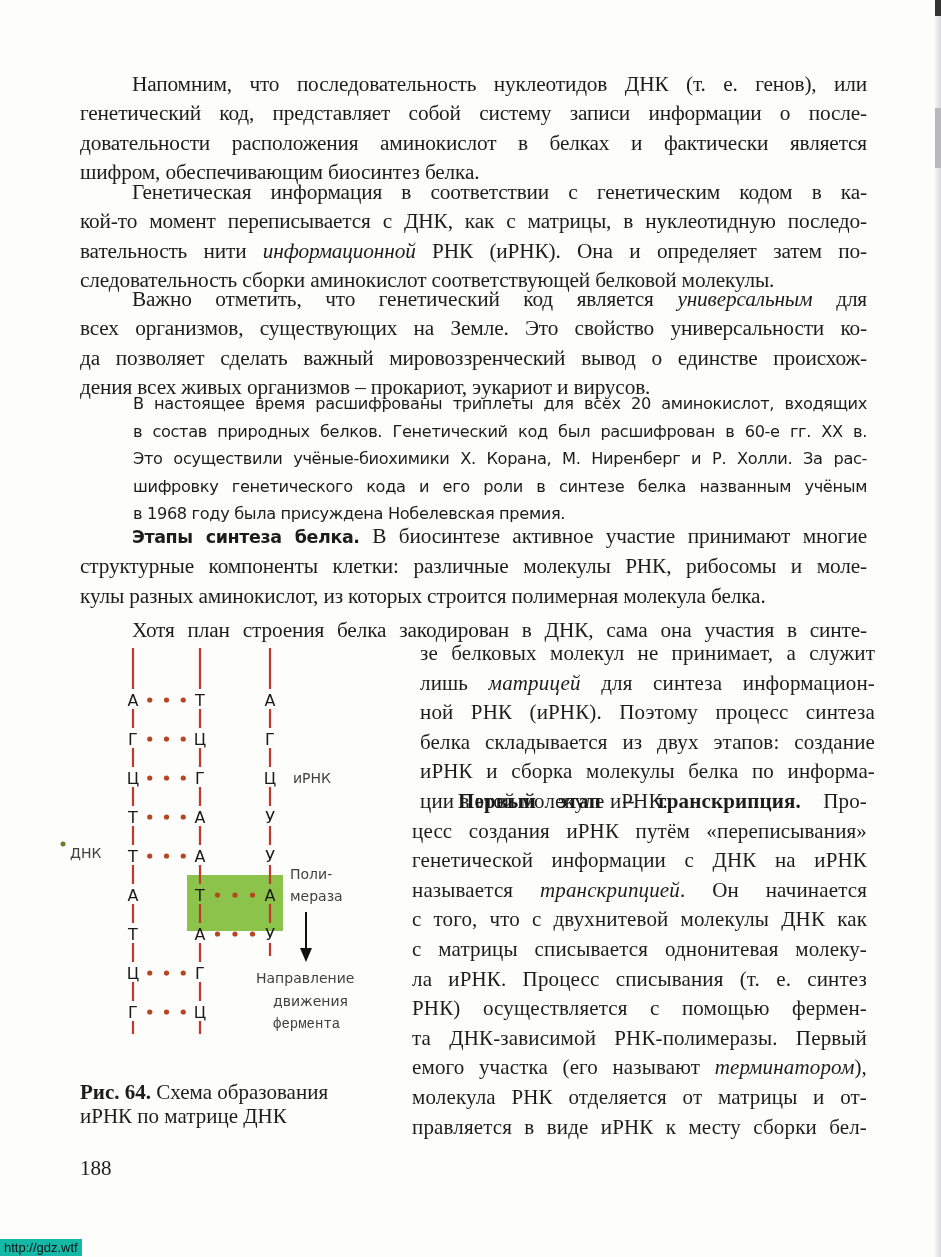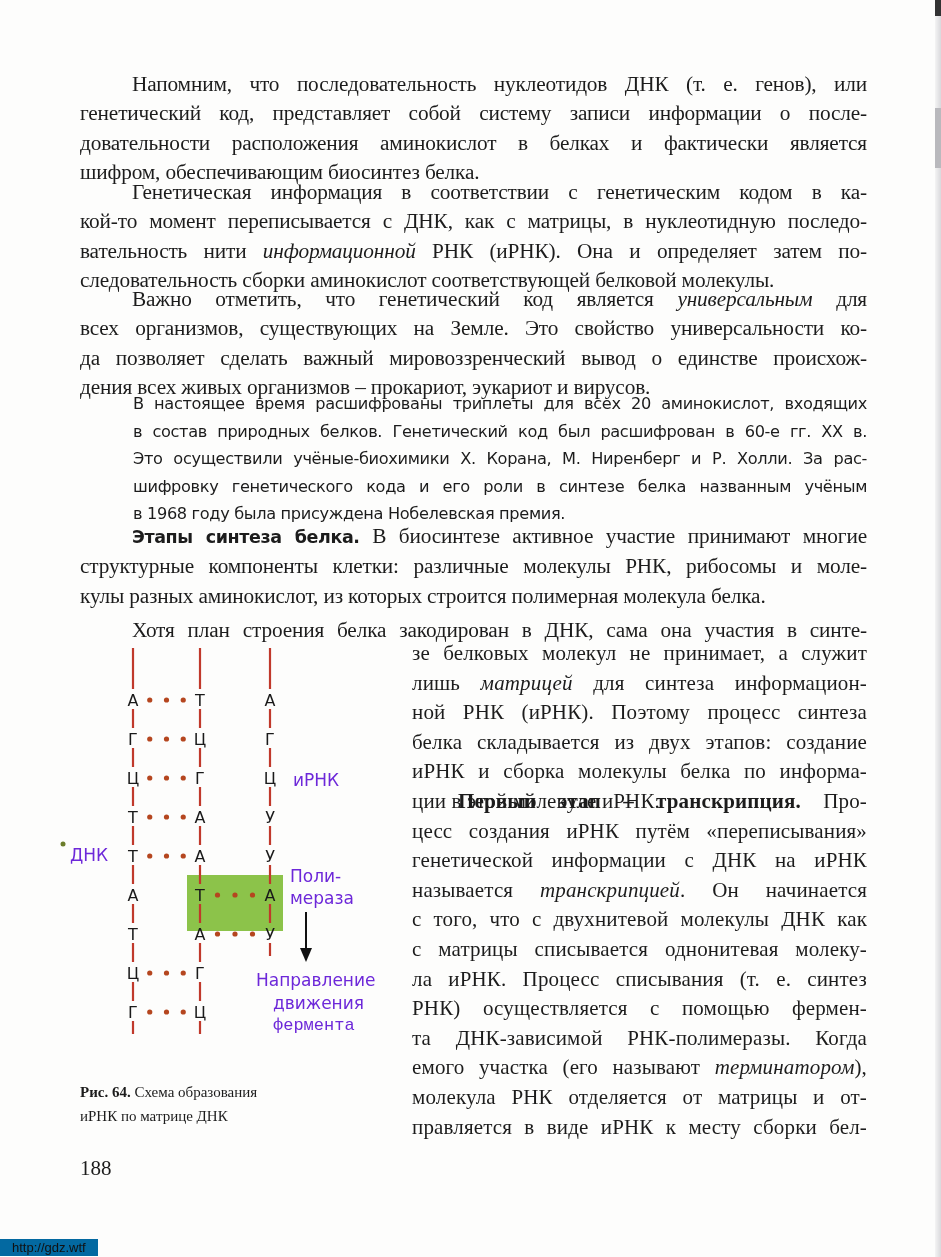--- a/index.html
+++ b/index.html
@@ -25,29 +25,29 @@
     font-size:16.2px; line-height:27.6px; letter-spacing:-0.35px; }
   .note .line { display:block; text-align:justify; text-align-last:justify; white-space:nowrap; }
   .note .line.last { text-align-last:left; }
 
   .heading-sans { font-family:"DejaVu Sans","Liberation Sans",sans-serif; font-weight:bold; font-size:17.5px; letter-spacing:-0.4px; }
 
   .col { position:absolute; left:412px; width:455px; font-size:21px; line-height:29.6px; letter-spacing:0.15px; }
   .col .line { display:block; text-align:justify; text-align-last:justify; white-space:nowrap; }
   .col .line.last { text-align-last:left; }
 
-  .caption { position:absolute; left:80px; top:1080px; font-size:15px; line-height:24px; }
+  .caption { position:absolute; left:80px; top:1080px; font-size:21px; line-height:24px; }
   .caption b { font-weight:bold; }
   .page-num { position:absolute; left:80px; top:1156px; font-size:21px;text-align:center; }
-  .watermark { position:absolute; left:0; top:1239px; background:#0369a1; font-family:"Liberation Sans",sans-serif;
-    font-size:13px; padding:1px 12px; color:#111; }
+  .watermark { position:absolute; left:0; top:1239px; background:#14b8a6; font-family:"Liberation Sans",sans-serif;
+    font-size:13px; padding:1px 4px; color:#111; }
 
   .diagram { position:absolute; left:60px; top:640px; width:340px; height:430px; }
   .diagram svg { position:absolute; left:0; top:0; }
-  .dlabel { position:absolute; font-family:"DejaVu Sans","Liberation Sans",sans-serif; font-size:17px; color:#6d28d9; }
+  .dlabel { position:absolute; font-family:"DejaVu Sans","Liberation Sans",sans-serif; font-size:14px; color:#404040; }
 </style>
 </head>
 <body>
 
 <div class="right-edge">
     <div class="dark"></div>
     <div class="grey"></div>
   </div>
 
 <div class="para" style="top:70px;">
@@ -81,39 +81,39 @@
 
 <div class="para" style="top:522px;">
   <span class="line indent"><span class="heading-sans">Этапы синтеза белка.</span><span> В биосинтезе активное участие принимают многие</span></span>
   <span class="line">структурные компоненты клетки: различные молекулы РНК, рибосомы и моле-</span>
   <span class="line last">кулы разных аминокислот, из которых строится полимерная молекула белка.</span>
 </div>
 
 <div class="para" style="top:596px;margin-top:20px;">
   <span class="line indent">Хотя план строения белка закодирован в ДНК, сама она участия в синте-</span>
 </div>
-<div class="col" style="top:639px;">
+<div class="col" style="top:639px;margin-left:8px;">
   <span class="line">зе белковых молекул не принимает, а служит</span>
   <span class="line"><span>лишь </span><i>матрицей</i><span> для синтеза информацион-</span></span>
   <span class="line">ной РНК (иРНК). Поэтому процесс синтеза</span>
   <span class="line">белка складывается из двух этапов: создание</span>
   <span class="line">иРНК и сборка молекулы белка по информа-</span>
   <span class="line last">ции в этой молекуле иРНК.</span>
 </div>
 
 <div class="col" style="top:787px;">
   <span class="line" style="padding-left:46px;"><b>Первый этап – транскрипция.</b><span> Про-</span></span>
   <span class="line">цесс создания иРНК путём «переписывания»</span>
   <span class="line">генетической информации с ДНК на иРНК</span>
   <span class="line"><span>называется </span><i>транскрипцией</i><span>. Он начинается</span></span>
   <span class="line">с того, что с двухнитевой молекулы ДНК как</span>
   <span class="line">с матрицы списывается однонитевая молеку-</span>
   <span class="line">ла иРНК. Процесс списывания (т. е. синтез</span>
   <span class="line">РНК) осуществляется с помощью фермен-</span>
-  <span class="line">та ДНК-зависимой РНК-полимеразы. Когда</span>
+  <span class="line">та ДНК-зависимой РНК-полимеразы. Первый</span>
   <span class="line"><span>емого участка (его называют </span><i>терминатором</i><span>),</span></span>
   <span class="line">молекула РНК отделяется от матрицы и от-</span>
   <span class="line">правляется в виде иРНК к месту сборки бел-</span>
 </div>
 
 <div class="diagram">
   <svg id="diag-svg" width="340" height="430">
       <rect x="127" y="235" width="96" height="56" fill="#8cc34a"></rect>
       <line x1="73" y1="8" x2="73" y2="49" stroke="#c0392b" stroke-width="2.2"></line>
       <line x1="73" y1="69" x2="73" y2="88" stroke="#c0392b" stroke-width="2.2"></line>

